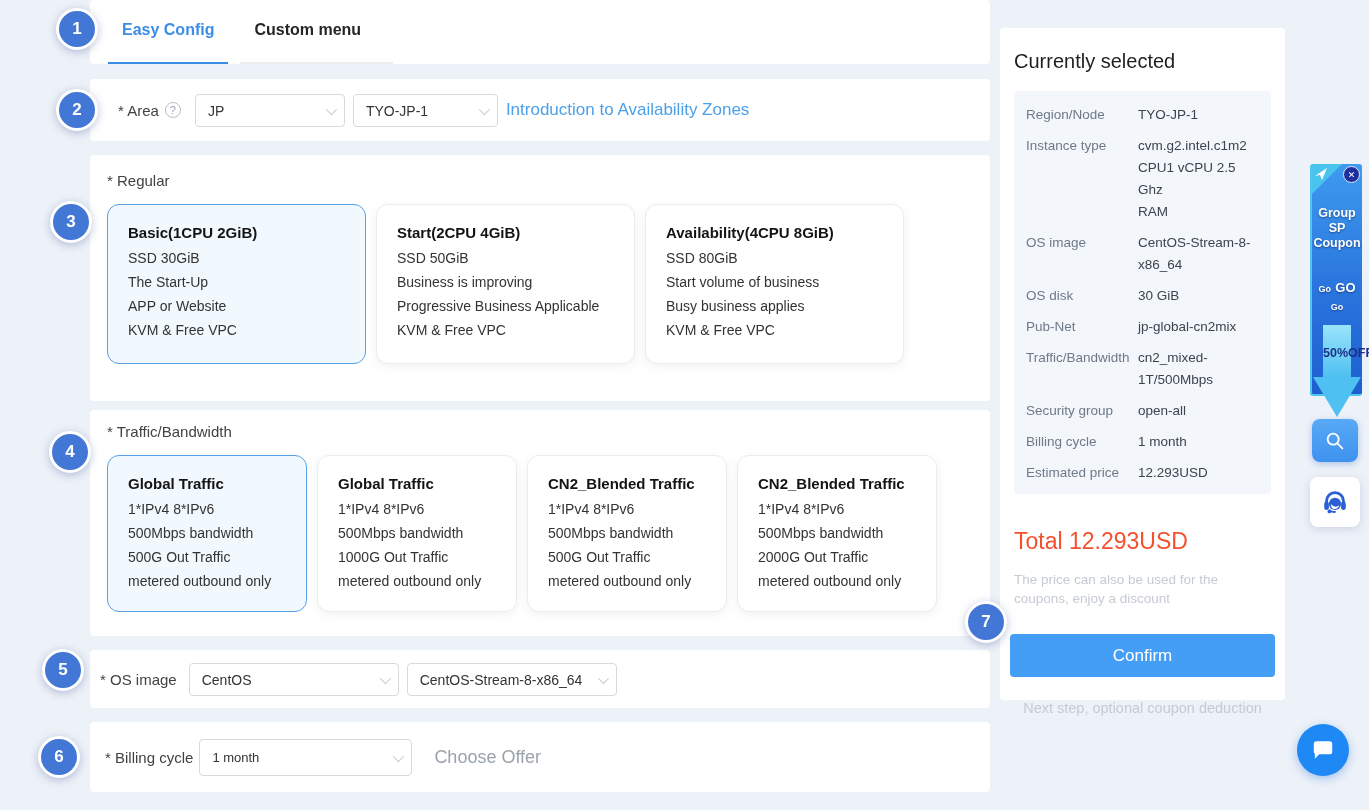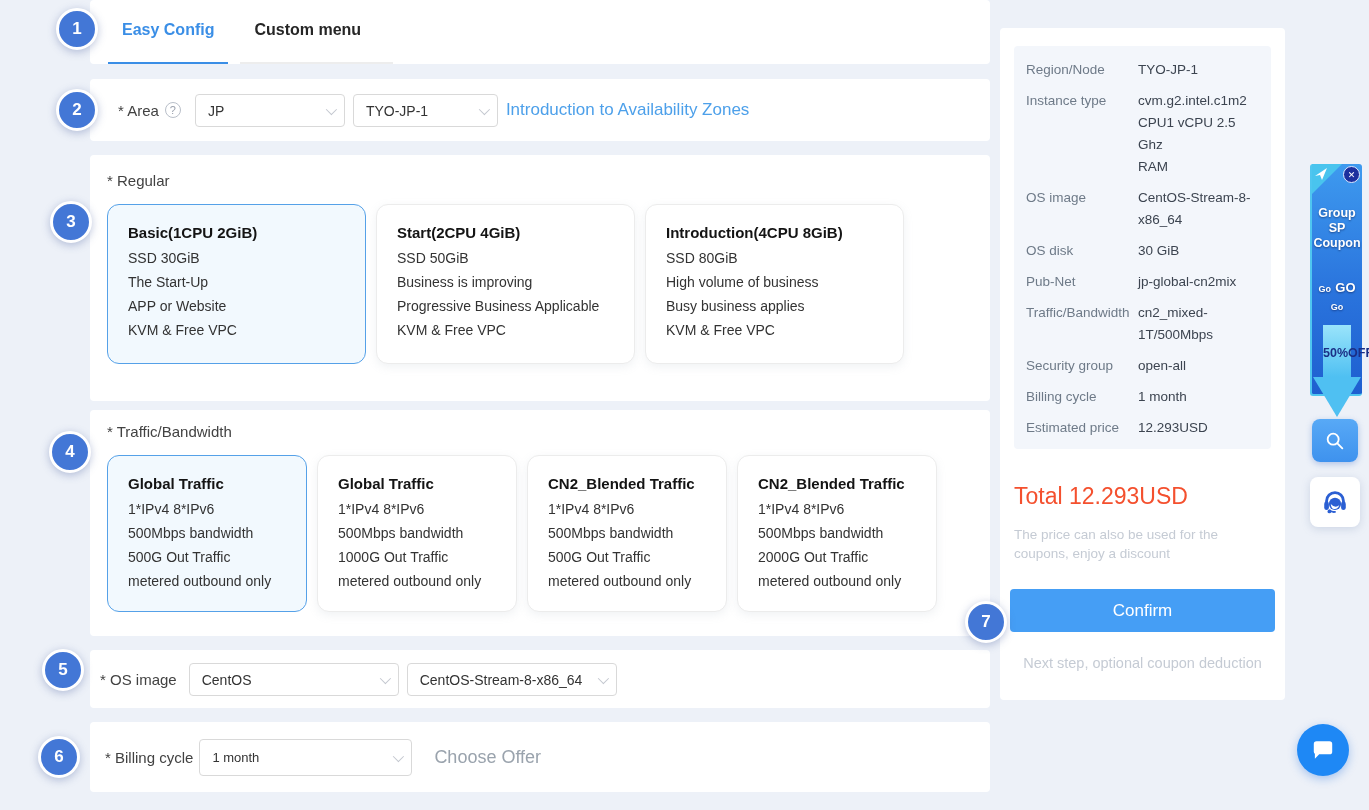--- a/index.html
+++ b/index.html
@@ -178,23 +178,23 @@
       <div class="card-line">KVM &amp; Free VPC</div>
     </div>
     <div class="card reg">
       <div class="card-title">Start(2CPU 4GiB)</div>
       <div class="card-line">SSD 50GiB</div>
       <div class="card-line">Business is improving</div>
       <div class="card-line">Progressive Business Applicable</div>
       <div class="card-line">KVM &amp; Free VPC</div>
     </div>
     <div class="card reg">
-      <div class="card-title">Introduction(4CPU 8GiB)</div>
+      <div class="card-title">Availability(4CPU 8GiB)</div>
       <div class="card-line">SSD 80GiB</div>
-      <div class="card-line">High volume of business</div>
+      <div class="card-line">Start volume of business</div>
       <div class="card-line">Busy business applies</div>
       <div class="card-line">KVM &amp; Free VPC</div>
     </div>
   </div>
 </div>
 
 <div class="panel" id="traffic-panel">
   <div class="section-label">* Traffic/Bandwidth</div>
   <div class="cards">
     <div class="card trf selected">
@@ -243,20 +243,21 @@
 <div class="panel form-row" id="billing-panel">
   <span class="row-label">* Billing cycle</span>
   <div class="select cycle">
     <span>1 month</span>
     <span class="chev"></span>
   </div>
   <span class="offer-label">Choose Offer</span>
 </div>
 
 <div class="panel" id="summary-panel">
+  <div class="summary-title">Currently selected</div>
   <div class="summary-box">
     <div class="srow">
         <span class="skey">Region/Node</span>
         <span class="sval">TYO-JP-1</span>
       </div>
     <div class="srow">
         <span class="skey">Instance type</span>
         <span class="sval">cvm.g2.intel.c1m2
 CPU1 vCPU 2.5 Ghz
 RAM</span>

